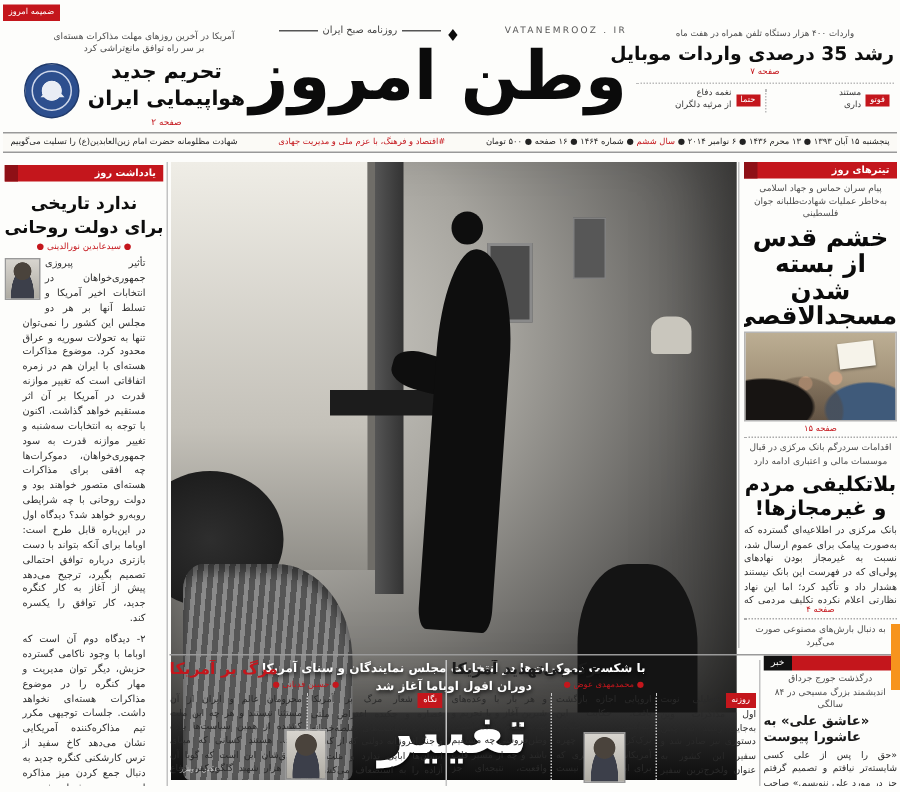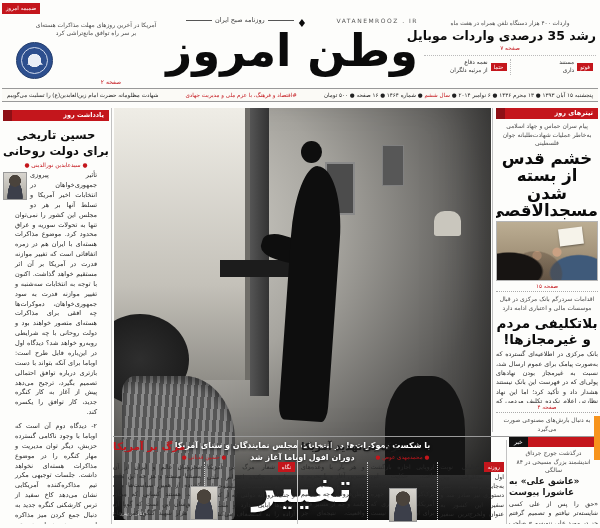--- a/index.html
+++ b/index.html
@@ -138,20 +138,24 @@
   <div id="corner-badge">ضمیمه امروز</div>
 
   <div id="h-left-kicker">
     <div>آمریکا در آخرین روزهای مهلت مذاکرات هسته‌ای</div>
     <div>بر سر راه توافق مانع‌تراشی کرد</div>
   </div>
   <div id="seal">
     <div class="ring"></div>
     <div class="chev"></div>
   </div>
+  <div id="h-left-title">
+    <div>تحریم جدید</div>
+    <div>هواپیمایی ایران</div>
+  </div>
   <div id="h-left-page" class="red">صفحه ۲</div>
 
   <div id="masthead">
     <div class="mh-row">
       <span class="mh-latin">VATANEMROOZ . IR</span>
       <span class="mh-tag">روزنامه صبح ایران</span>
     </div>
     <div id="logo">
       <span class="orn">♦</span>
       <span>وطن امروز</span>
@@ -187,21 +191,21 @@
     <span class="red">#اقتصاد و فرهنگ، با عزم ملی و مدیریت جهادی</span>
     <span>شهادت مظلومانه حضرت امام زین‌العابدین(ع) را تسلیت می‌گوییم</span>
   </div>
 
   <div id="vrule-left"></div>
   <div id="vrule-right"></div>
 
   <div id="left-col">
     <div class="sec-bar">یادداشت روز</div>
     <div id="lc-title">
-      <div>حسین تاریخی</div>
+      <div>ندارد تاریخی</div>
       <div>برای دولت روحانی</div>
     </div>
     <div id="lc-byline">● سیدعابدین نورالدینی ●</div>
     <div class="lc-body">
       <div id="lc-photo"></div>
       <p>تأثیر پیروزی جمهوری‌خواهان در انتخابات اخیر آمریکا و تسلط آنها بر هر دو مجلس این کشور را نمی‌توان تنها به تحولات سوریه و عراق محدود کرد. موضوع مذاکرات هسته‌ای با ایران هم در زمره اتفاقاتی است که تغییر موازنه قدرت در آمریکا بر آن اثر مستقیم خواهد گذاشت. اکنون با توجه به انتخابات سه‌شنبه و تغییر موازنه قدرت به سود جمهوری‌خواهان، دموکرات‌ها چه افقی برای مذاکرات هسته‌ای متصور خواهند بود و دولت روحانی با چه شرایطی روبه‌رو خواهد شد؟ دیدگاه اول در این‌باره قابل طرح است: اوباما برای آنکه بتواند با دست بازتری درباره توافق احتمالی تصمیم بگیرد، ترجیح می‌دهد پیش از آغاز به کار کنگره جدید، کار توافق را یکسره کند.</p>
       <p>۲- دیدگاه دوم آن است که اوباما با وجود ناکامی گسترده حزبش، دیگر توان مدیریت و مهار کنگره را در موضوع مذاکرات هسته‌ای نخواهد داشت. جلسات توجیهی مکرر تیم مذاکره‌کننده آمریکایی نشان می‌دهد کاخ سفید از ترس کارشکنی کنگره جدید به دنبال جمع کردن میز مذاکره است. در چنین فضایی فرصتی تاریخی پیش روی دولت روحانی قرار گرفته تا با تکیه بر توان داخلی و پرهیز از گره زدن اقتصاد به نتیجه مذاکرات، دست برتر را در بازی با واشنگتن از آن خود کند؛ فرصتی که اگر از دست برود ممکن است تا سال‌ها تکرار نشود. تجربه یک دهه گذشته نشان داده هر جا ملت ایران به قدرت درونی خود تکیه کرده، طرف غربی ناگزیر از عقب‌نشینی شده است و هر جا چشم به وعده بیگانه دوخته شده، جز خسارت محض حاصلی به دست نیامده است.</p>
     </div>
   </div>
 

